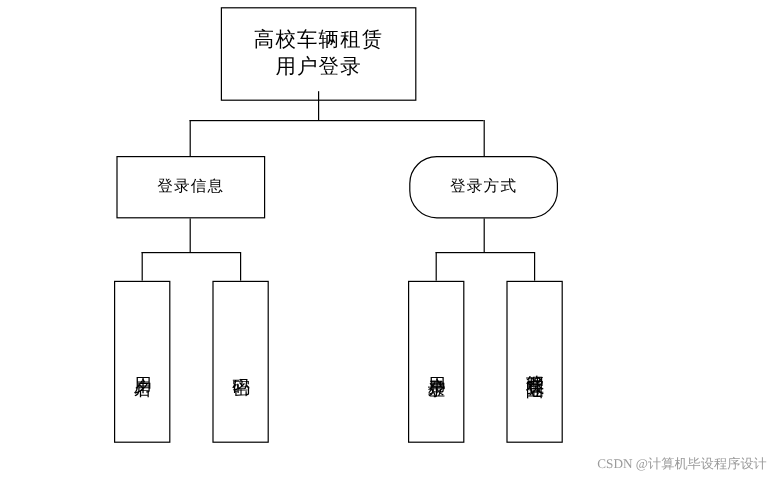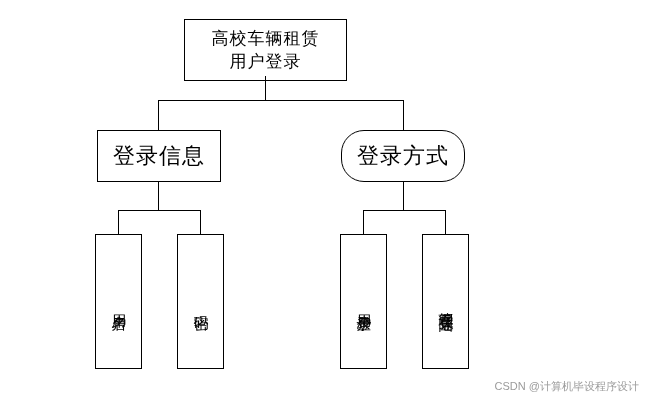--- a/index.html
+++ b/index.html
@@ -29,21 +29,21 @@
     text-align: center;
     color: #000000;
     line-height: 1.35;
     font-family: "DejaVu Sans", sans-serif;
   }
   .node.root {
     font-size: 17px;
     letter-spacing: 1px;
   }
   .node.level2 {
-    font-size: 22px;
+    font-size: 13px;
     letter-spacing: 1px;
   }
   .node.leaf {
     font-size: 15px;
     letter-spacing: 1px;
     writing-mode: vertical-rl;
     text-orientation: upright;
     line-height: 1.25;
     padding-top: 4px;
   }
@@ -56,30 +56,30 @@
   }
   .line.v {
     width: 1px;
   }
   .watermark {
     position: absolute;
     right: 8px;
     bottom: 6px;
     font-size: 11px;
     color: #9b9b9b;
-    font-family: Liberation Sans, sans-serif;
+    font-family: Liberation Serif, serif;
     white-space: nowrap;
   }
 </style>
 </head>
 <body>
 
 <div id="diagram">
 
-  <div class="node root" style="left:184px; top:19px; width:163px; height:62px;justify-content:center;">
+  <div class="node root" style="left:184px; top:6px; width:163px; height:78px;justify-content:center;">
     <div>
       <div>高校车辆租赁</div>
       <div>用户登录</div>
     </div>
   </div>
 
   <div class="line v" style="left:265px; top:76px; height:24px;"></div>
 
   <div class="line h" style="left:158px; top:100px; width:245px;"></div>
 

